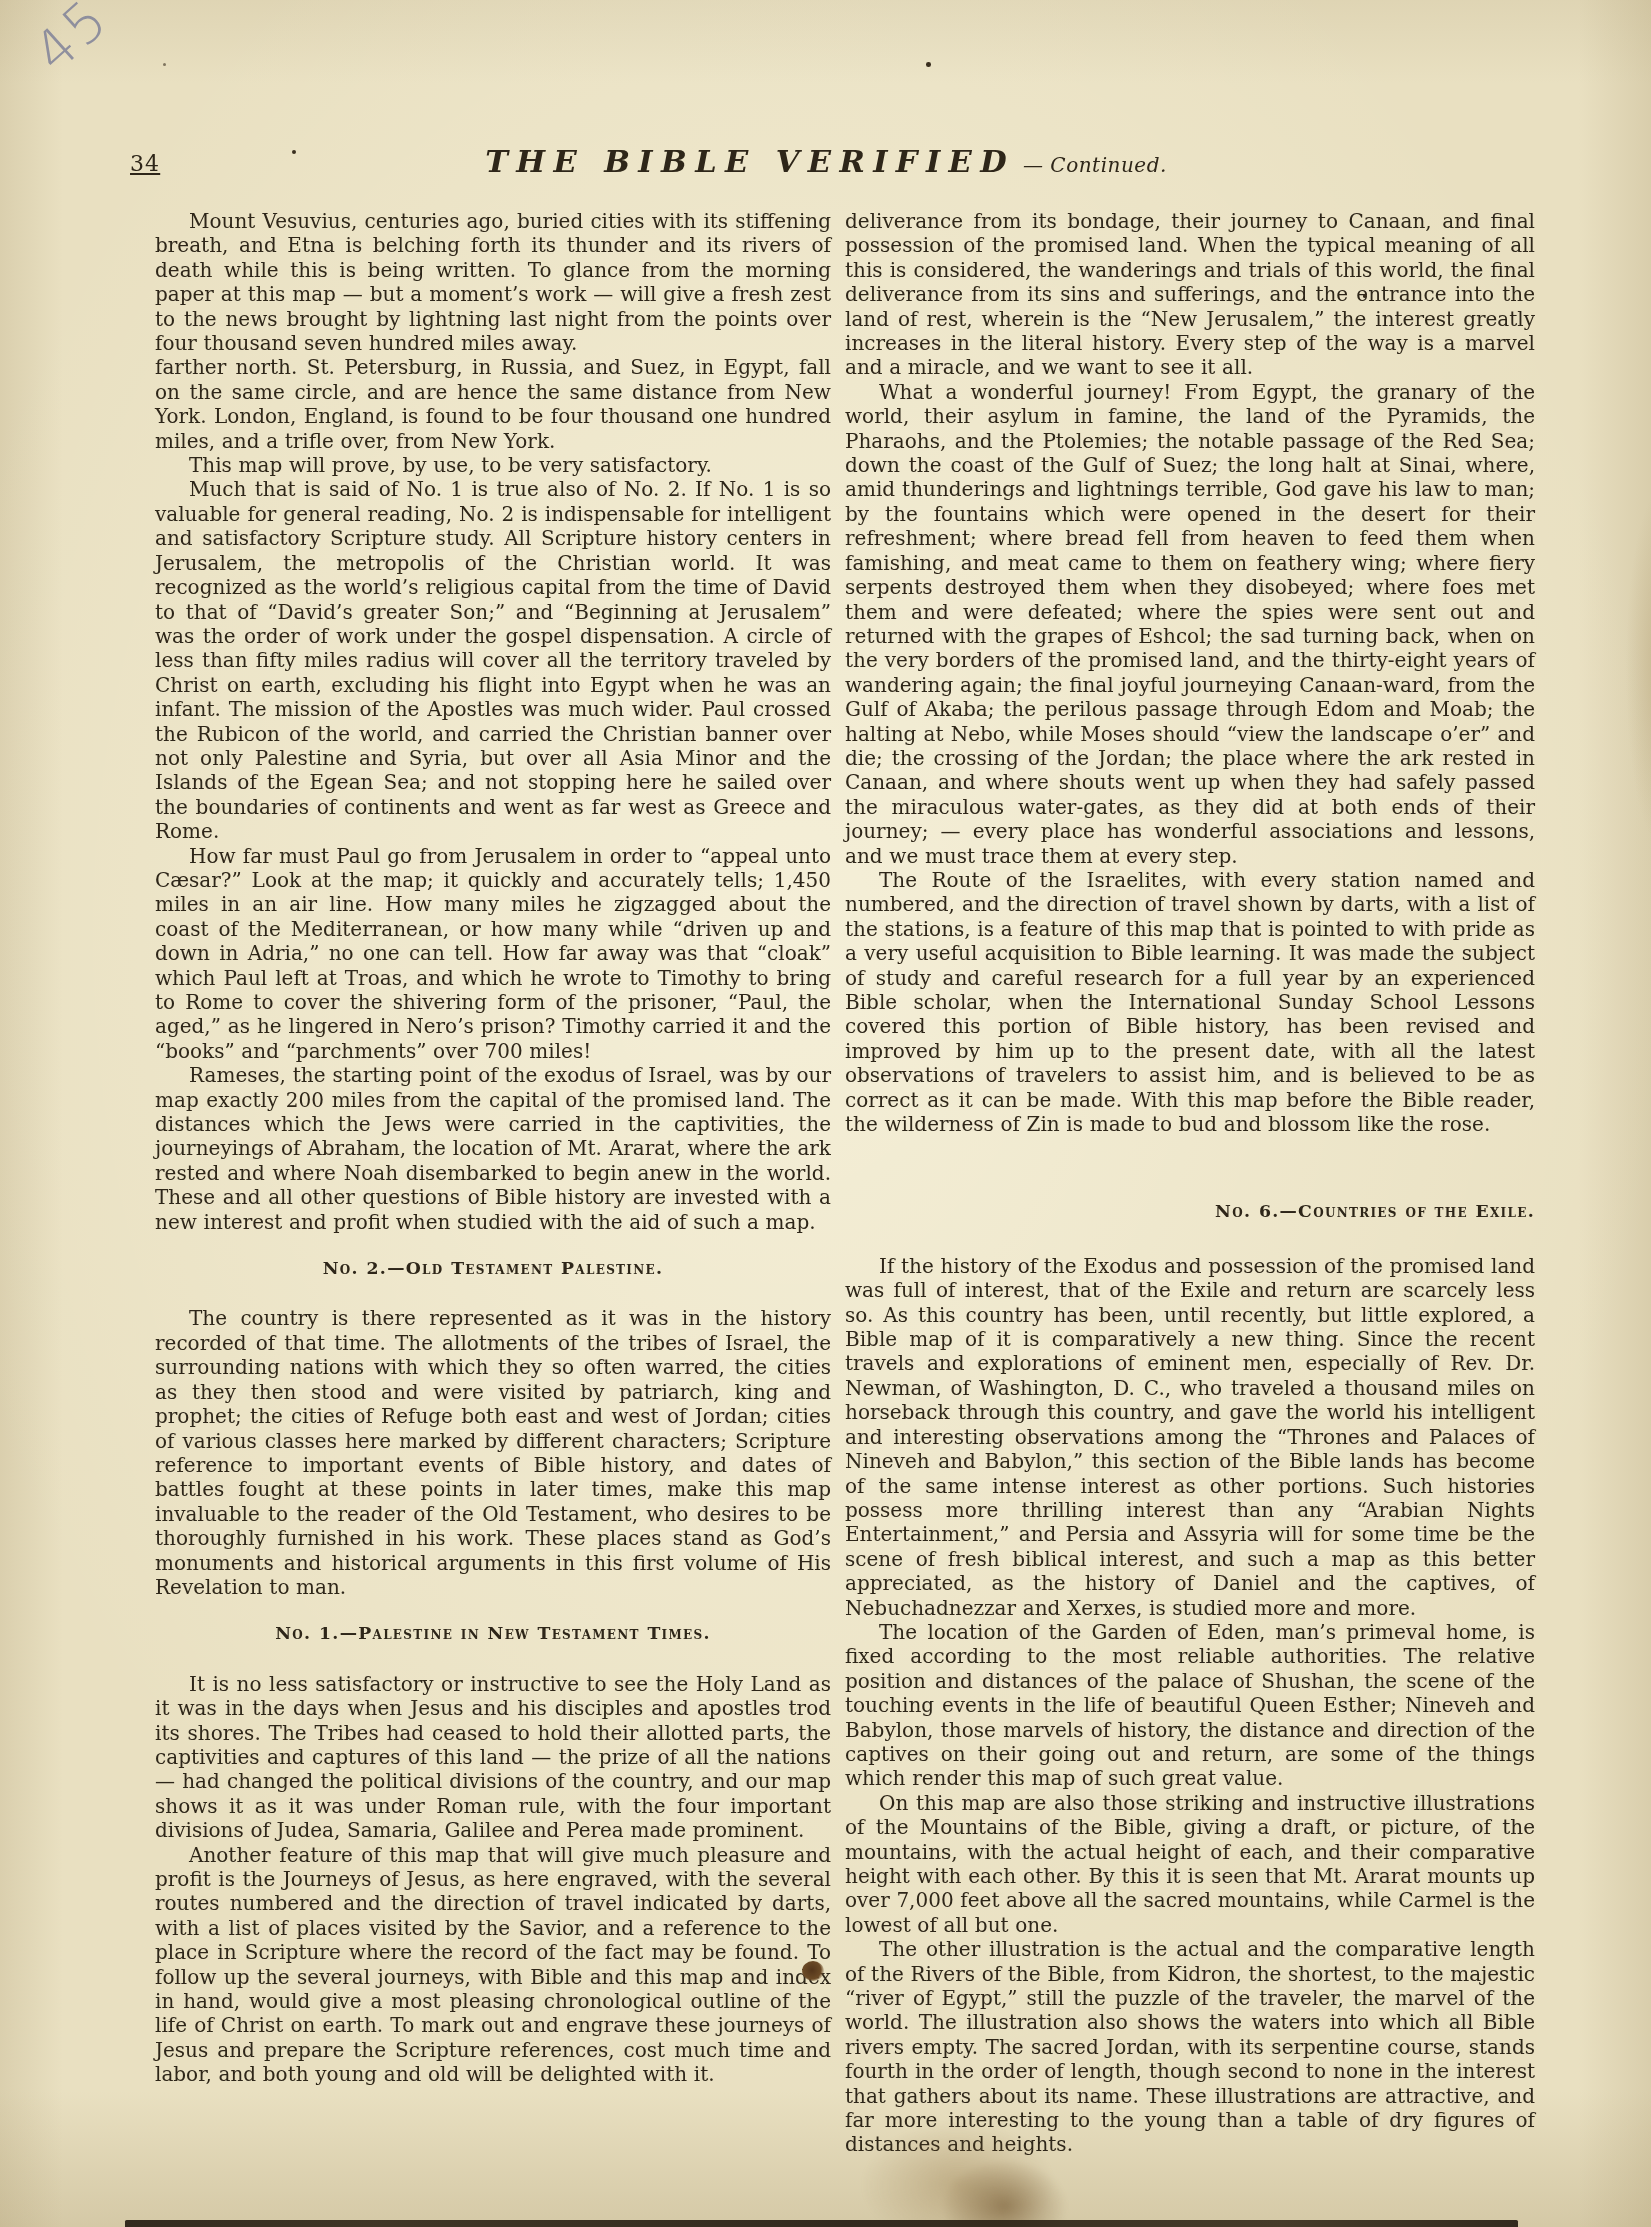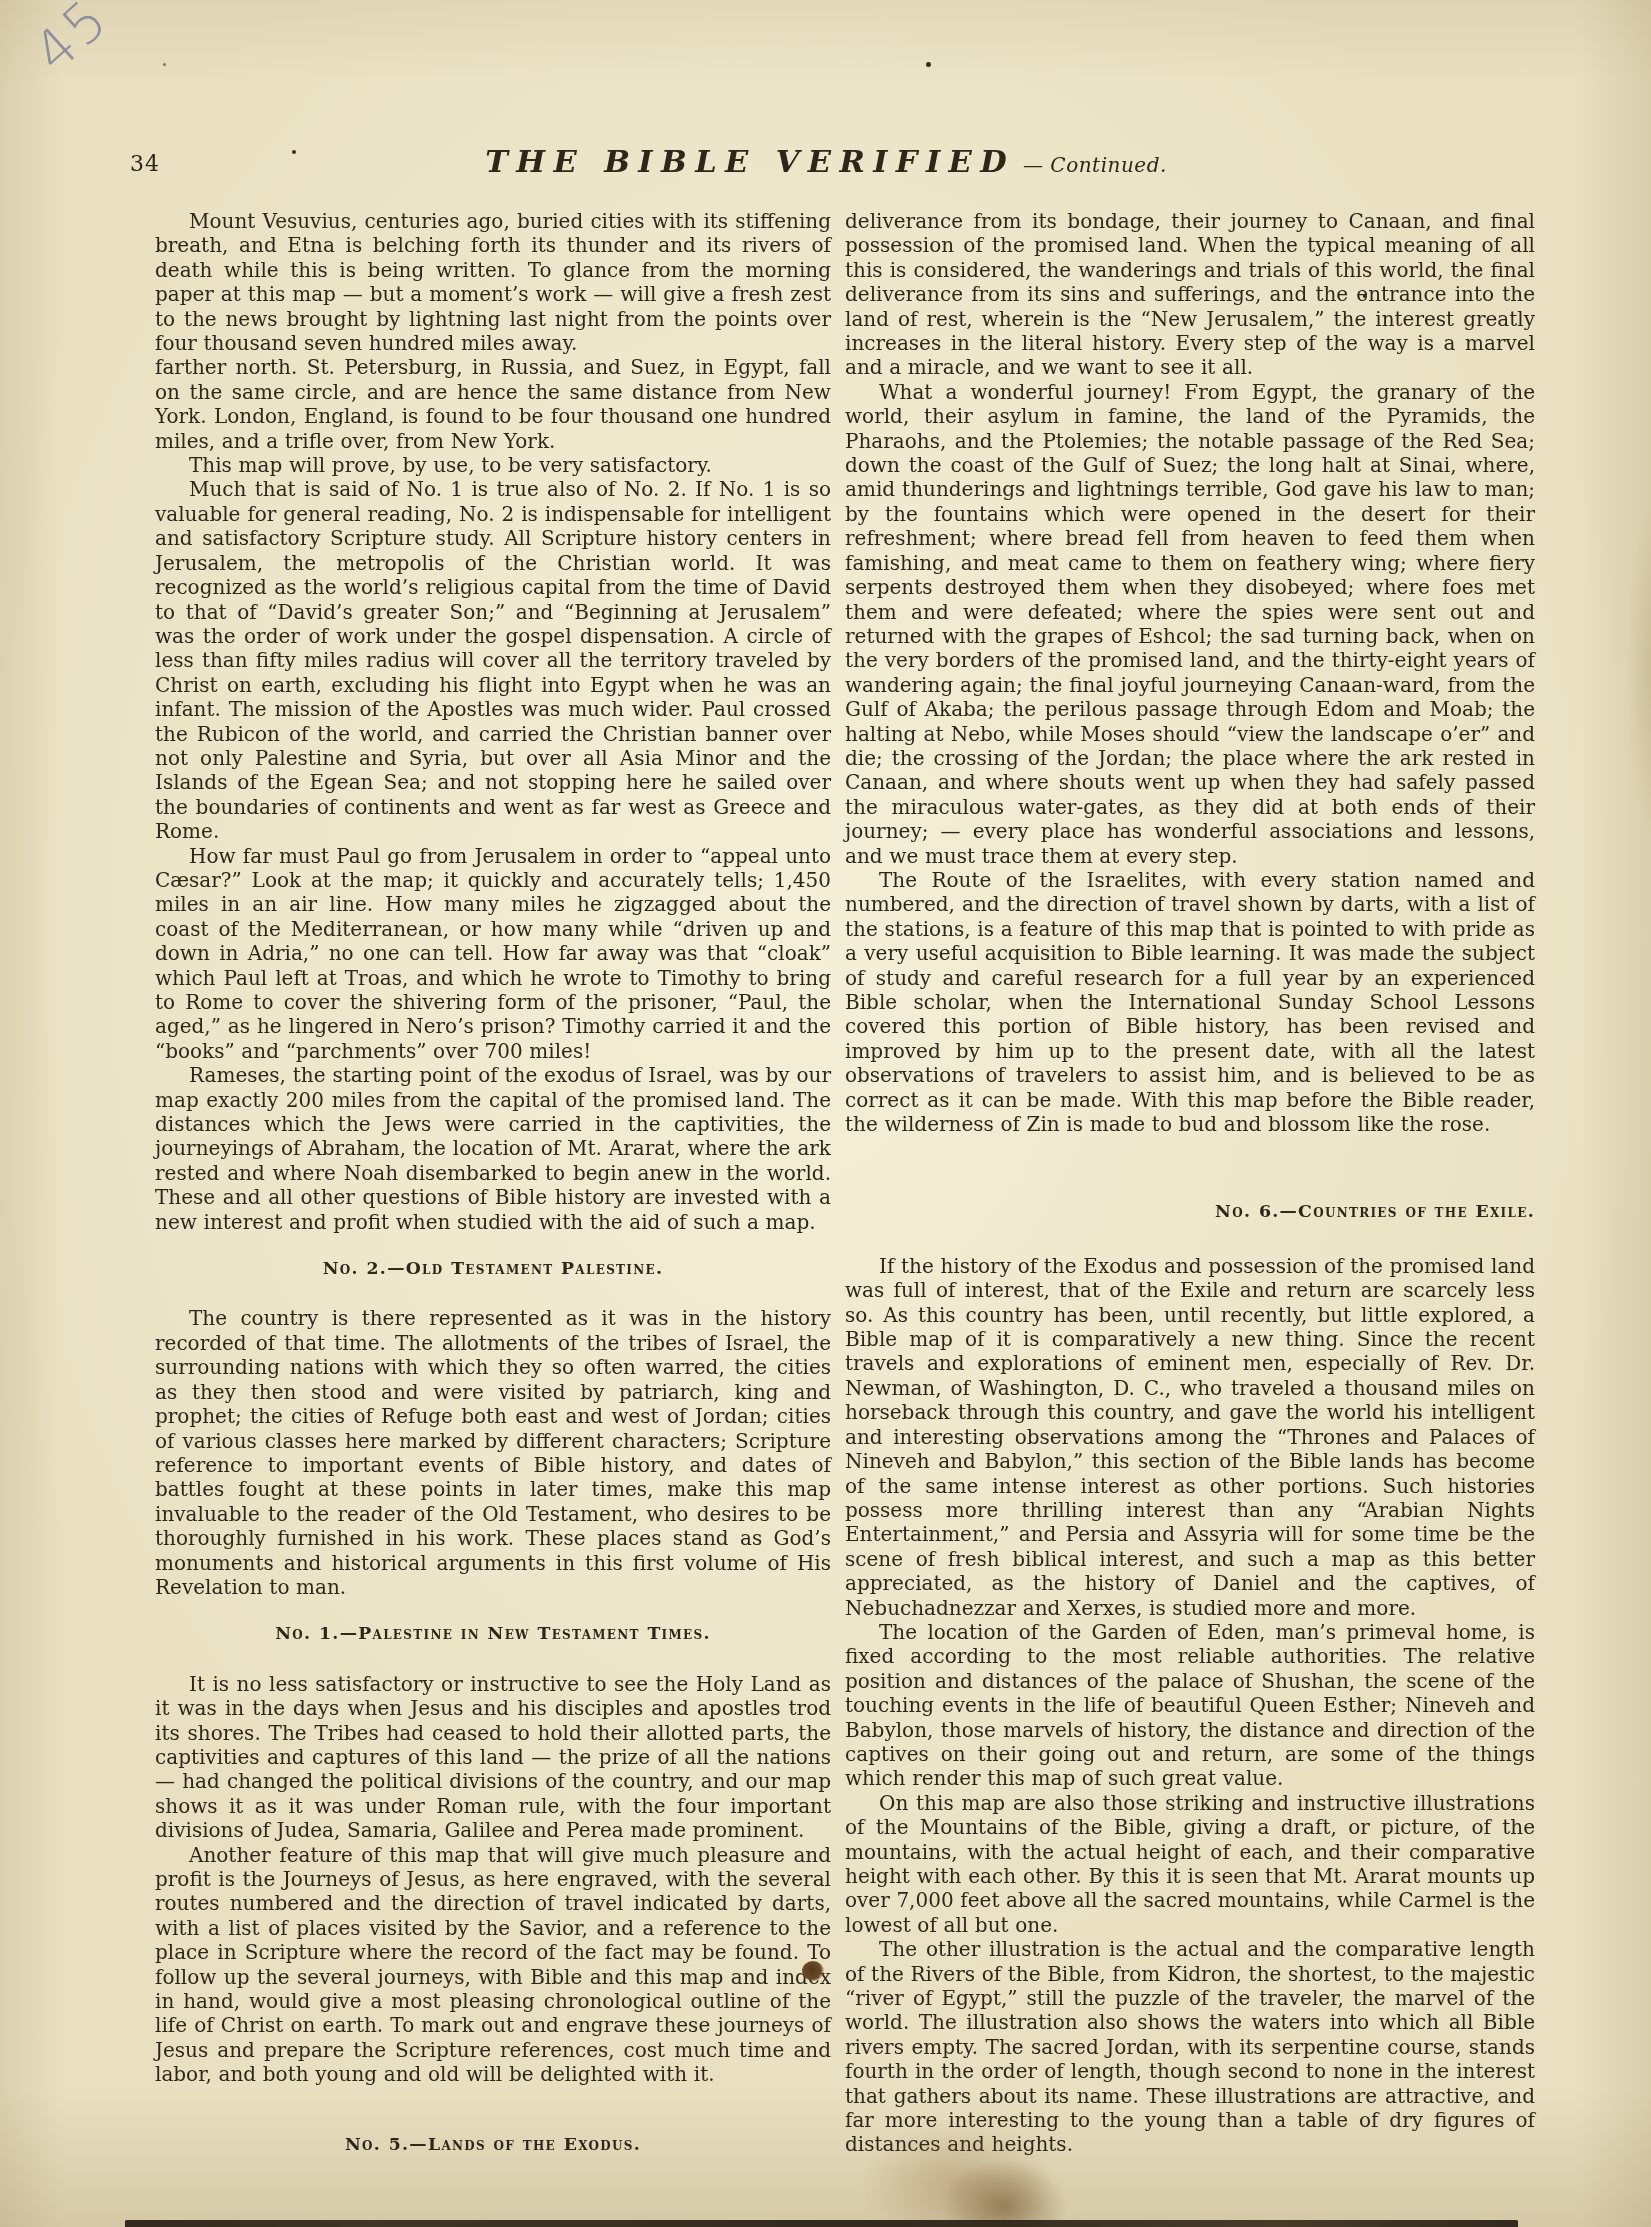--- a/index.html
+++ b/index.html
@@ -38,20 +38,21 @@
     opacity: 0.78;
     transform: rotate(-42deg);
     letter-spacing: 3.2px;
   }
   .page-number {
     position: absolute;
     left: 130px;
     top: 151px;
     font-size: 22px;
     letter-spacing: 1.1px;
+    text-decoration: underline;
   }
   .running-header {
     position: absolute;
     left: 0;
     top: 143px;
     width: 100%;
     text-align: center;
     font-style: italic;
     white-space: nowrap;
   }
@@ -155,21 +156,20 @@
     <p class="para noindent">farther north.  St. Petersburg, in Russia, and Suez, in Egypt, fall on the same circle, and are hence the same distance from New York.  London, England, is found to be four thousand one hundred miles, and a trifle over, from New York.</p>
     <p class="para">This map will prove, by use, to be very satisfactory.</p>
     <p class="para">Much that is said of No. 1 is true also of No. 2.  If No. 1 is so valuable for general reading, No. 2 is indispensable for intelligent and satisfactory Scripture study.  All Scripture history centers in Jerusalem, the metropolis of the Christian world.  It was recognized as the world’s religious capital from the time of David to that of “David’s greater Son;” and “Beginning at Jerusalem” was the order of work under the gospel dispensation.  A circle of less than fifty miles radius will cover all the territory traveled by Christ on earth, excluding his flight into Egypt when he was an infant.  The mission of the Apostles was much wider.  Paul crossed the Rubicon of the world, and carried the Christian banner over not only Palestine and Syria, but over all Asia Minor and the Islands of the Egean Sea; and not stopping here he sailed over the boundaries of continents and went as far west as Greece and Rome.</p>
     <p class="para">How far must Paul go from Jerusalem in order to “appeal unto Cæsar?”  Look at the map; it quickly and accurately tells; 1,450 miles in an air line.  How many miles he zigzagged about the coast of the Mediterranean, or how many while “driven up and down in Adria,” no one can tell.  How far away was that “cloak” which Paul left at Troas, and which he wrote to Timothy to bring to Rome to cover the shivering form of the prisoner, “Paul, the aged,” as he lingered in Nero’s prison?  Timothy carried it and the “books” and “parchments” over 700 miles!</p>
     <p class="para">Rameses, the starting point of the exodus of Israel, was by our map exactly 200 miles from the capital of the promised land.  The distances which the Jews were carried in the captivities, the journeyings of Abraham, the location of Mt. Ararat, where the ark rested and where Noah disembarked to begin anew in the world.  These and all other questions of Bible history are invested with a new interest and profit when studied with the aid of such a map.</p>
     <h3 class="sec">No. 2.—Old Testament Palestine.</h3>
     <p class="para">The country is there represented as it was in the history recorded of that time.  The allotments of the tribes of Israel, the surrounding nations with which they so often warred, the cities as they then stood and were visited by patriarch, king and prophet; the cities of Refuge both east and west of Jordan; cities of various classes here marked by different characters; Scripture reference to important events of Bible history, and dates of battles fought at these points in later times, make this map invaluable to the reader of the Old Testament, who desires to be thoroughly furnished in his work.  These places stand as God’s monuments and historical arguments in this first volume of His Revelation to man.</p>
     <h3 class="sec">No. 1.—Palestine in New Testament Times.</h3>
     <p class="para">It is no less satisfactory or instructive to see the Holy Land as it was in the days when Jesus and his disciples and apostles trod its shores.  The Tribes had ceased to hold their allotted parts, the captivities and captures of this land — the prize of all the nations — had changed the political divisions of the country, and our map shows it as it was under Roman rule, with the four important divisions of Judea, Samaria, Galilee and Perea made prominent.</p>
     <p class="para">Another feature of this map that will give much pleasure and profit is the Journeys of Jesus, as here engraved, with the several routes numbered and the direction of travel indicated by darts, with a list of places visited by the Savior, and a reference to the place in Scripture where the record of the fact may be found.  To follow up the several journeys, with Bible and this map and index in hand, would give a most pleasing chronological outline of the life of Christ on earth.  To mark out and engrave these journeys of Jesus and prepare the Scripture references, cost much time and labor, and both young and old will be delighted with it.</p>
-    <h3 class="sec sec-gap">No. 5.—Lands of the Exodus.</h3>
 
   </div>
 
   <div class="col col-right">
     <p class="para noindent">deliverance from its bondage, their journey to Canaan, and final possession of the promised land.  When the typical meaning of all this is considered, the wanderings and trials of this world, the final deliverance from its sins and sufferings, and the entrance into the land of rest, wherein is the “New Jerusalem,” the interest greatly increases in the literal history.  Every step of the way is a marvel and a miracle, and we want to see it all.</p>
     <p class="para">What a wonderful journey!  From Egypt, the granary of the world, their asylum in famine, the land of the Pyramids, the Pharaohs, and the Ptolemies; the notable passage of the Red Sea; down the coast of the Gulf of Suez; the long halt at Sinai, where, amid thunderings and lightnings terrible, God gave his law to man; by the fountains which were opened in the desert for their refreshment; where bread fell from heaven to feed them when famishing, and meat came to them on feathery wing; where fiery serpents destroyed them when they disobeyed; where foes met them and were defeated; where the spies were sent out and returned with the grapes of Eshcol; the sad turning back, when on the very borders of the promised land, and the thirty-eight years of wandering again; the final joyful journeying Canaan-ward, from the Gulf of Akaba; the perilous passage through Edom and Moab; the halting at Nebo, while Moses should “view the landscape o’er” and die; the crossing of the Jordan; the place where the ark rested in Canaan, and where shouts went up when they had safely passed the miraculous water-gates, as they did at both ends of their journey; — every place has wonderful associations and lessons, and we must trace them at every step.</p>
     <p class="para">The Route of the Israelites, with every station named and numbered, and the direction of travel shown by darts, with a list of the stations, is a feature of this map that is pointed to with pride as a very useful acquisition to Bible learning.  It was made the subject of study and careful research for a full year by an experienced Bible scholar, when the International Sunday School Lessons covered this portion of Bible history, has been revised and improved by him up to the present date, with all the latest observations of travelers to assist him, and is believed to be as correct as it can be made.  With this map before the Bible reader, the wilderness of Zin is made to bud and blossom like the rose.</p>
     <h3 class="sec sec-wide">No. 6.—Countries of the Exile.</h3>
     <p class="para">If the history of the Exodus and possession of the promised land was full of interest, that of the Exile and return are scarcely less so.  As this country has been, until recently, but little explored, a Bible map of it is comparatively a new thing.  Since the recent travels and explorations of eminent men, especially of Rev. Dr. Newman, of Washington, D. C., who traveled a thousand miles on horseback through this country, and gave the world his intelligent and interesting observations among the “Thrones and Palaces of Nineveh and Babylon,” this section of the Bible lands has become of the same intense interest as other portions.  Such histories possess more thrilling interest than any “Arabian Nights Entertainment,” and Persia and Assyria will for some time be the scene of fresh biblical interest, and such a map as this better appreciated, as the history of Daniel and the captives, of Nebuchadnezzar and Xerxes, is studied more and more.</p>
     <p class="para">The location of the Garden of Eden, man’s primeval home, is fixed according to the most reliable authorities.  The relative position and distances of the palace of Shushan, the scene of the touching events in the life of beautiful Queen Esther; Nineveh and Babylon, those marvels of history, the distance and direction of the captives on their going out and return, are some of the things which render this map of such great value.</p>

